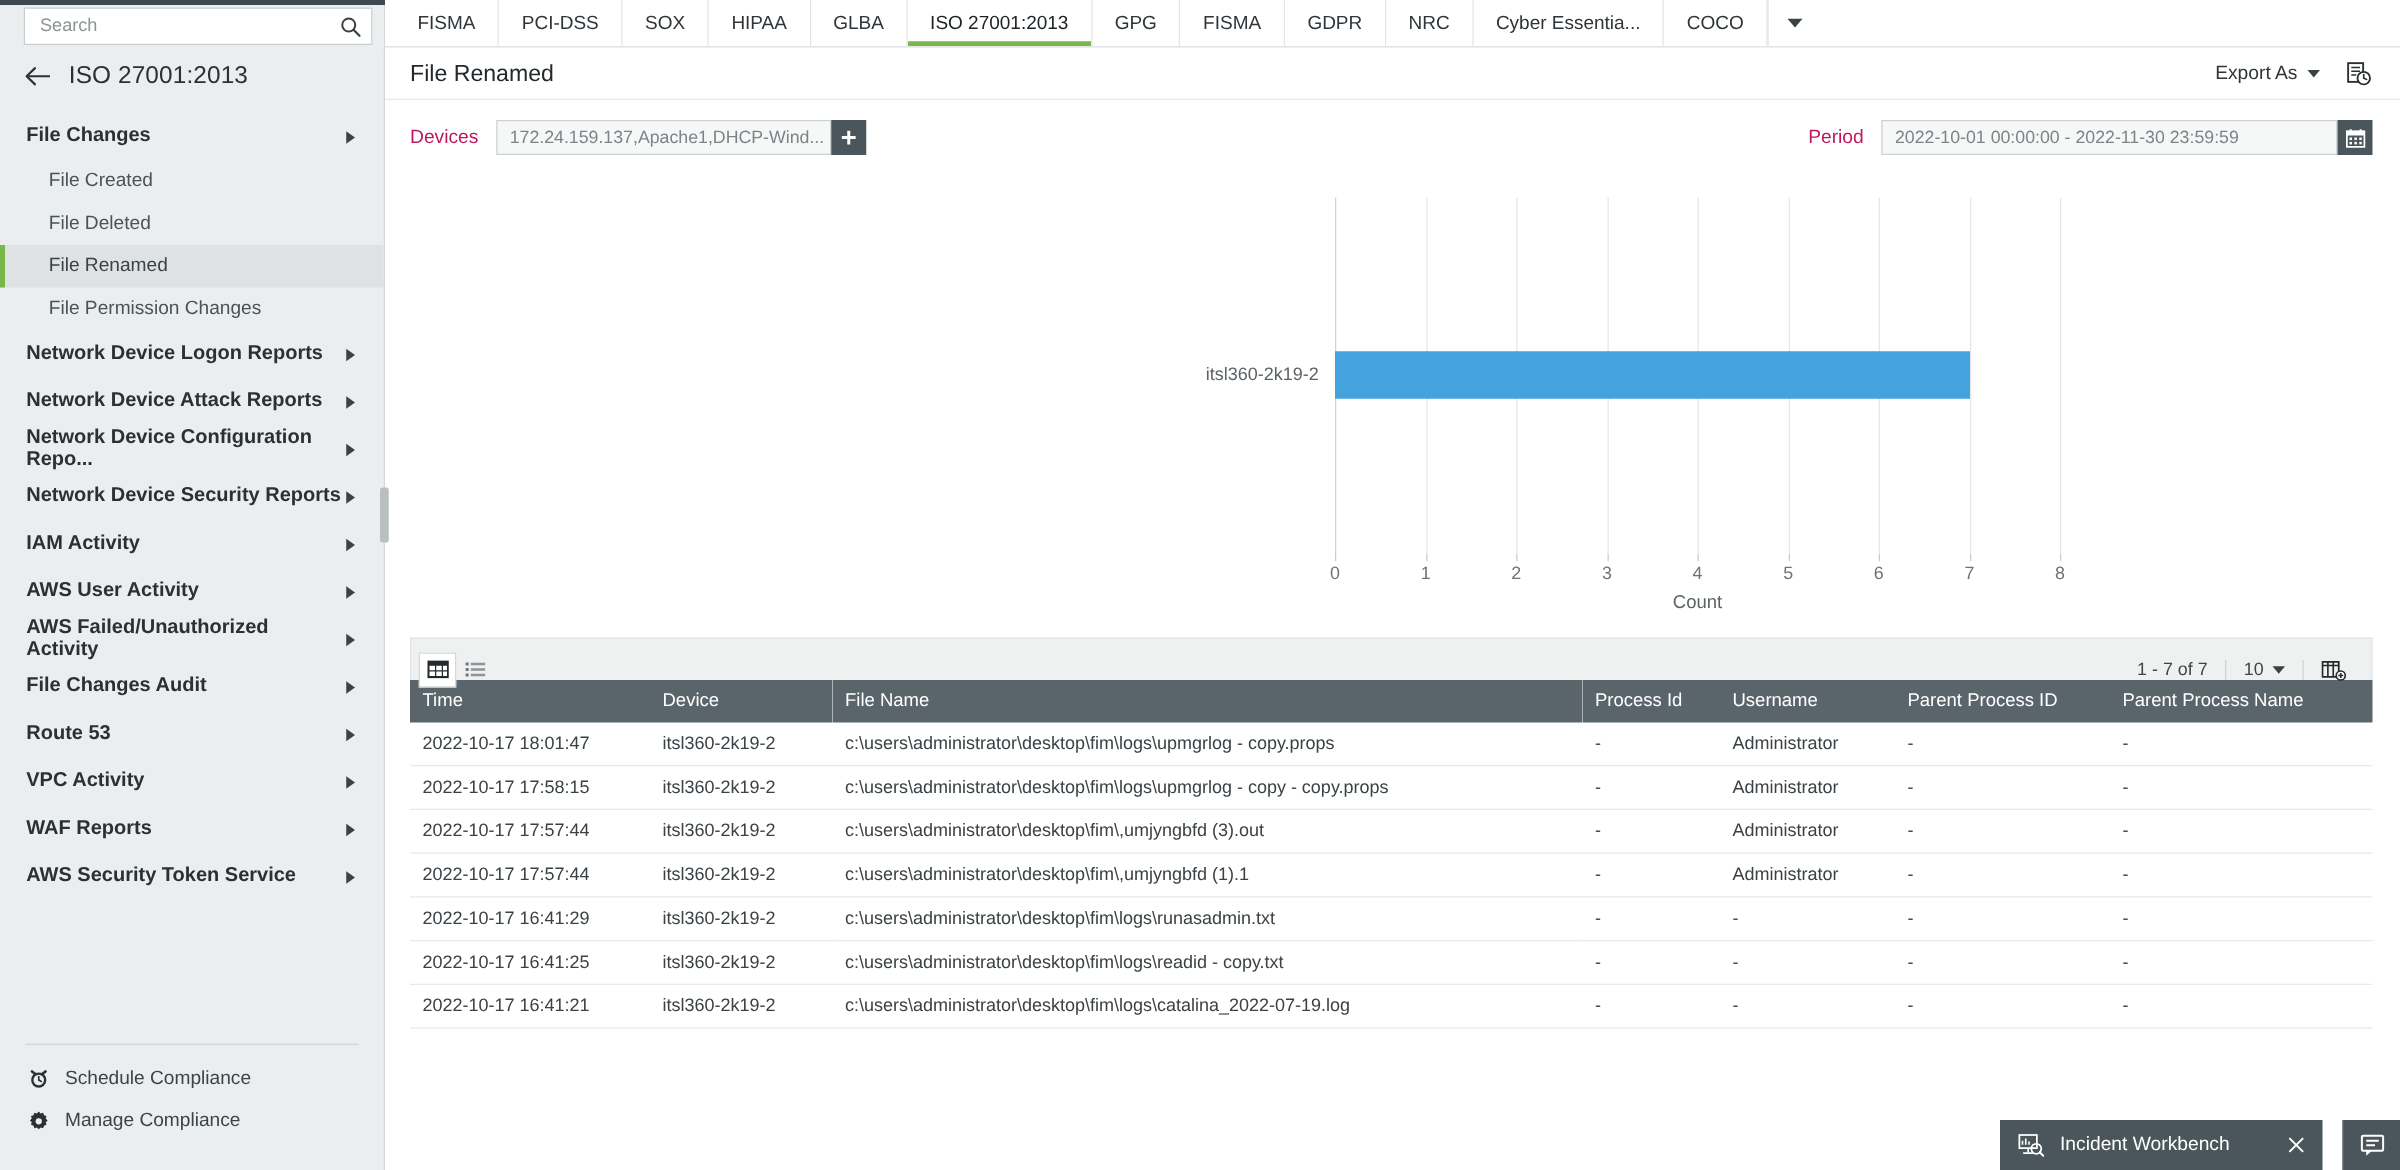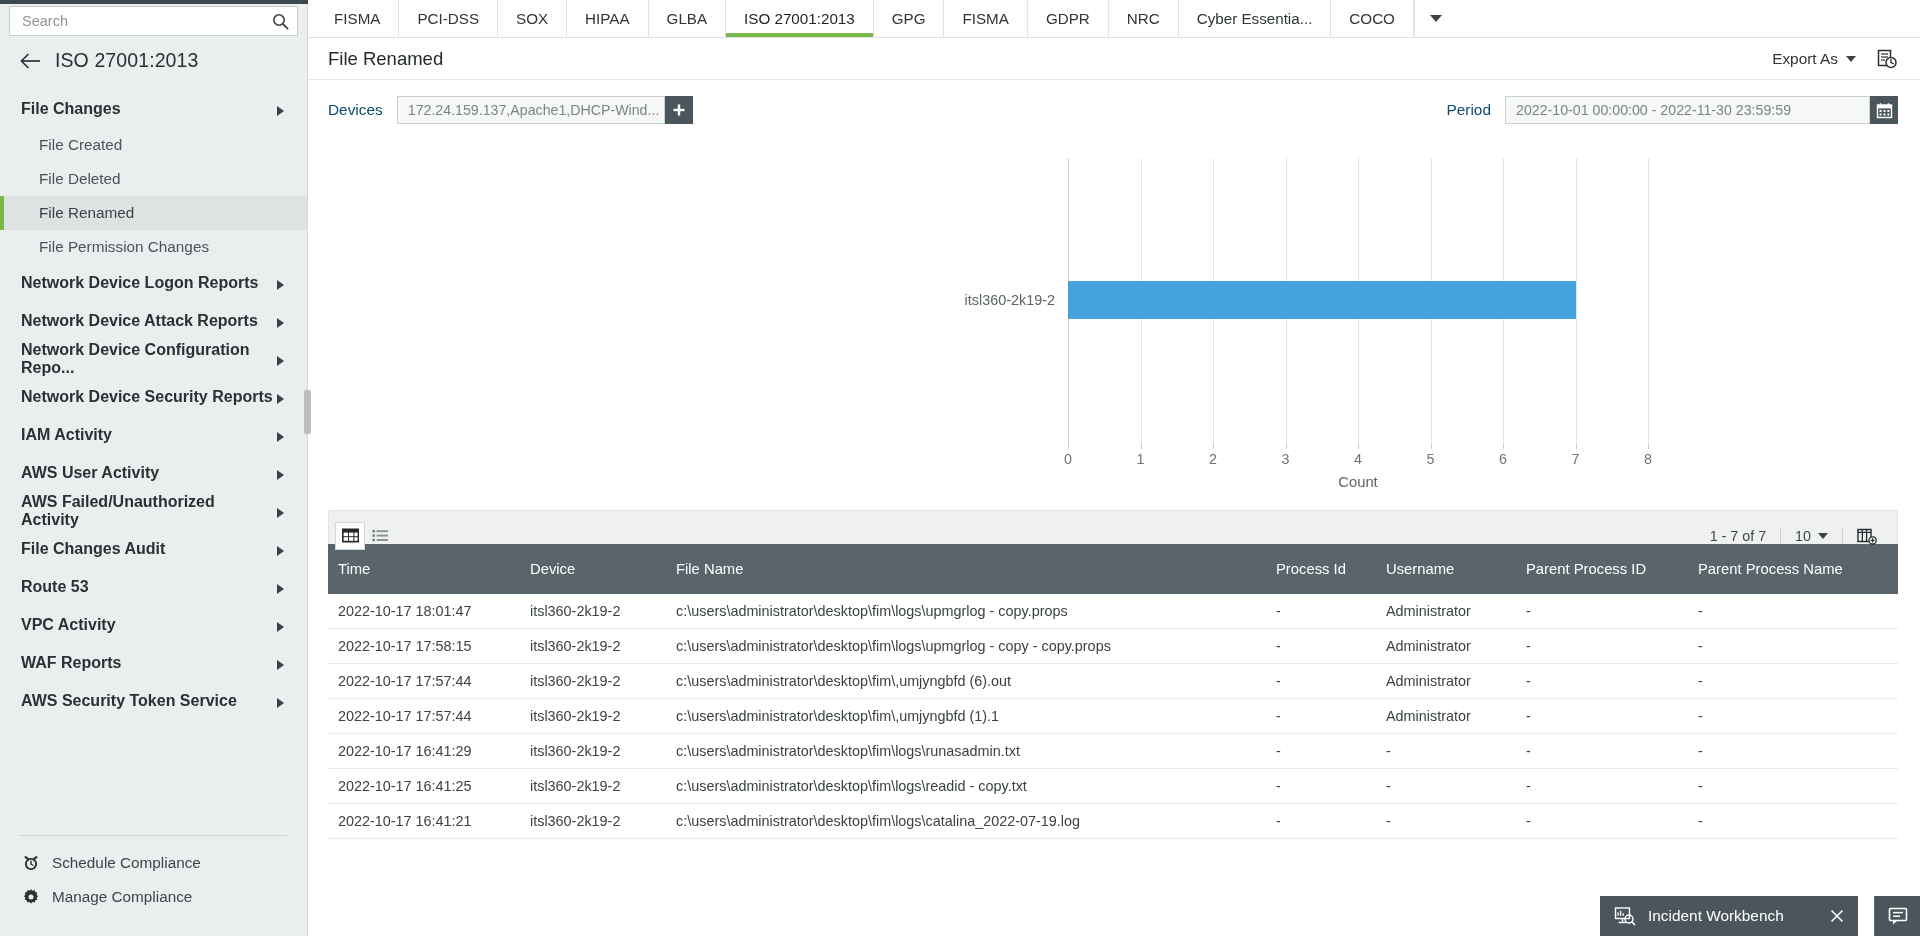--- a/index.html
+++ b/index.html
@@ -18,21 +18,21 @@
   
   #sidebar {
     width: 308px; height: 936px;
     background: #eaeeef;
     border-right: 1px solid #d4d8d9;
     display: flex; flex-direction: column;
     position: relative;
     flex: 0 0 308px;
   }
   .search-wrap {
-    padding: 6px 9px 6px 9px;
+    padding: 6px 9px 6px 19px;
     background: #eaeeef;
   }
   .search-box {
     height: 30px;
     background: #ffffff;
     border: 1px solid #c8cdcf;
     display: flex; align-items: center;
     padding: 0 8px 0 10px;
   }
   .search-box input {
@@ -126,21 +126,21 @@
   .sched-ico { width: 22px; height: 22px; cursor: pointer; }
 
   
   #filters {
     height: 60px; flex: 0 0 60px;
     display: flex; align-items: center;
     padding: 0 22px 0 20px;
     justify-content: space-between;
   }
   .filter-unit { display: flex; align-items: center; }
-  .filter-label { font-size: 15.4px; color: #0c4a6e; margin-right: 14px; }
+  .filter-label { font-size: 15.4px; color: #be185d; margin-right: 14px; }
   .filter-field {
     height: 28px; border: 1px solid #ccd1d2; background: #f6f7f7;
     display: flex; align-items: center; padding: 0 10px;
     font-size: 14.2px; color: #7d8488; white-space: nowrap; overflow: hidden;
     cursor: text;
   }
   .dev-field { width: 268px; }
   .per-field { width: 365px; }
   .sq-btn {
     width: 28px; height: 28px; background: #4b565c;
@@ -183,21 +183,21 @@
   .tt-btn.on { background: #fff; border: 1px solid #d3d7d8; }
   .tt-right { display: flex; align-items: center; height: 28px; font-size: 14.3px; color: #3f4649; }
   .tt-right > div { padding: 0 14px; display: flex; align-items: center; gap: 7px; }
   .tt-div { width: 1px; height: 16px; background: #cfd3d4; }
   .caret-sm { width: 0; height: 0; border-left: 5px solid transparent; border-right: 5px solid transparent; border-top: 6px solid #3b4245; }
 
   table { width: 100%; border-collapse: collapse; table-layout: fixed; }
   thead th {
     background: #5a656b; color: #fff; font-weight: normal;
     font-size: 14.8px; text-align: left; padding: 9px 10px 9px 10px;
-    height: 50px; white-space: nowrap; overflow: hidden; text-overflow: ellipsis;
+    height: 34px; white-space: nowrap; overflow: hidden; text-overflow: ellipsis;
   }
   tbody td {
     font-size: 14.4px; color: #3b4245; padding: 9px 10px;
     border-bottom: 1px solid #e7eaea; height: 34px;
     white-space: nowrap; overflow: hidden; text-overflow: ellipsis; margin-top: 40px;
   }
   tbody tr:first-child td { border-top: none; }
 
   
   #workbench {
@@ -590,21 +590,21 @@
               <td title="itsl360-2k19-2">itsl360-2k19-2</td>
               <td title="c:\users\administrator\desktop\fim\logs\upmgrlog - copy - copy.props">c:\users\administrator\desktop\fim\logs\upmgrlog - copy - copy.props</td>
               <td title="-">-</td>
               <td title="Administrator">Administrator</td>
               <td title="-">-</td>
               <td title="-">-</td>
             </tr>
             <tr>
               <td title="2022-10-17 17:57:44">2022-10-17 17:57:44</td>
               <td title="itsl360-2k19-2">itsl360-2k19-2</td>
-              <td title="c:\users\administrator\desktop\fim\,umjyngbfd (1).out">c:\users\administrator\desktop\fim\,umjyngbfd (6).out</td>
+              <td title="c:\users\administrator\desktop\fim\,umjyngbfd (1).out">c:\users\administrator\desktop\fim\,umjyngbfd (3).out</td>
               <td title="-">-</td>
               <td title="Administrator">Administrator</td>
               <td title="-">-</td>
               <td title="-">-</td>
             </tr>
             <tr>
               <td title="2022-10-17 17:57:44">2022-10-17 17:57:44</td>
               <td title="itsl360-2k19-2">itsl360-2k19-2</td>
               <td title="c:\users\administrator\desktop\fim\,umjyngbfd (1).1">c:\users\administrator\desktop\fim\,umjyngbfd (1).1</td>
               <td title="-">-</td>

